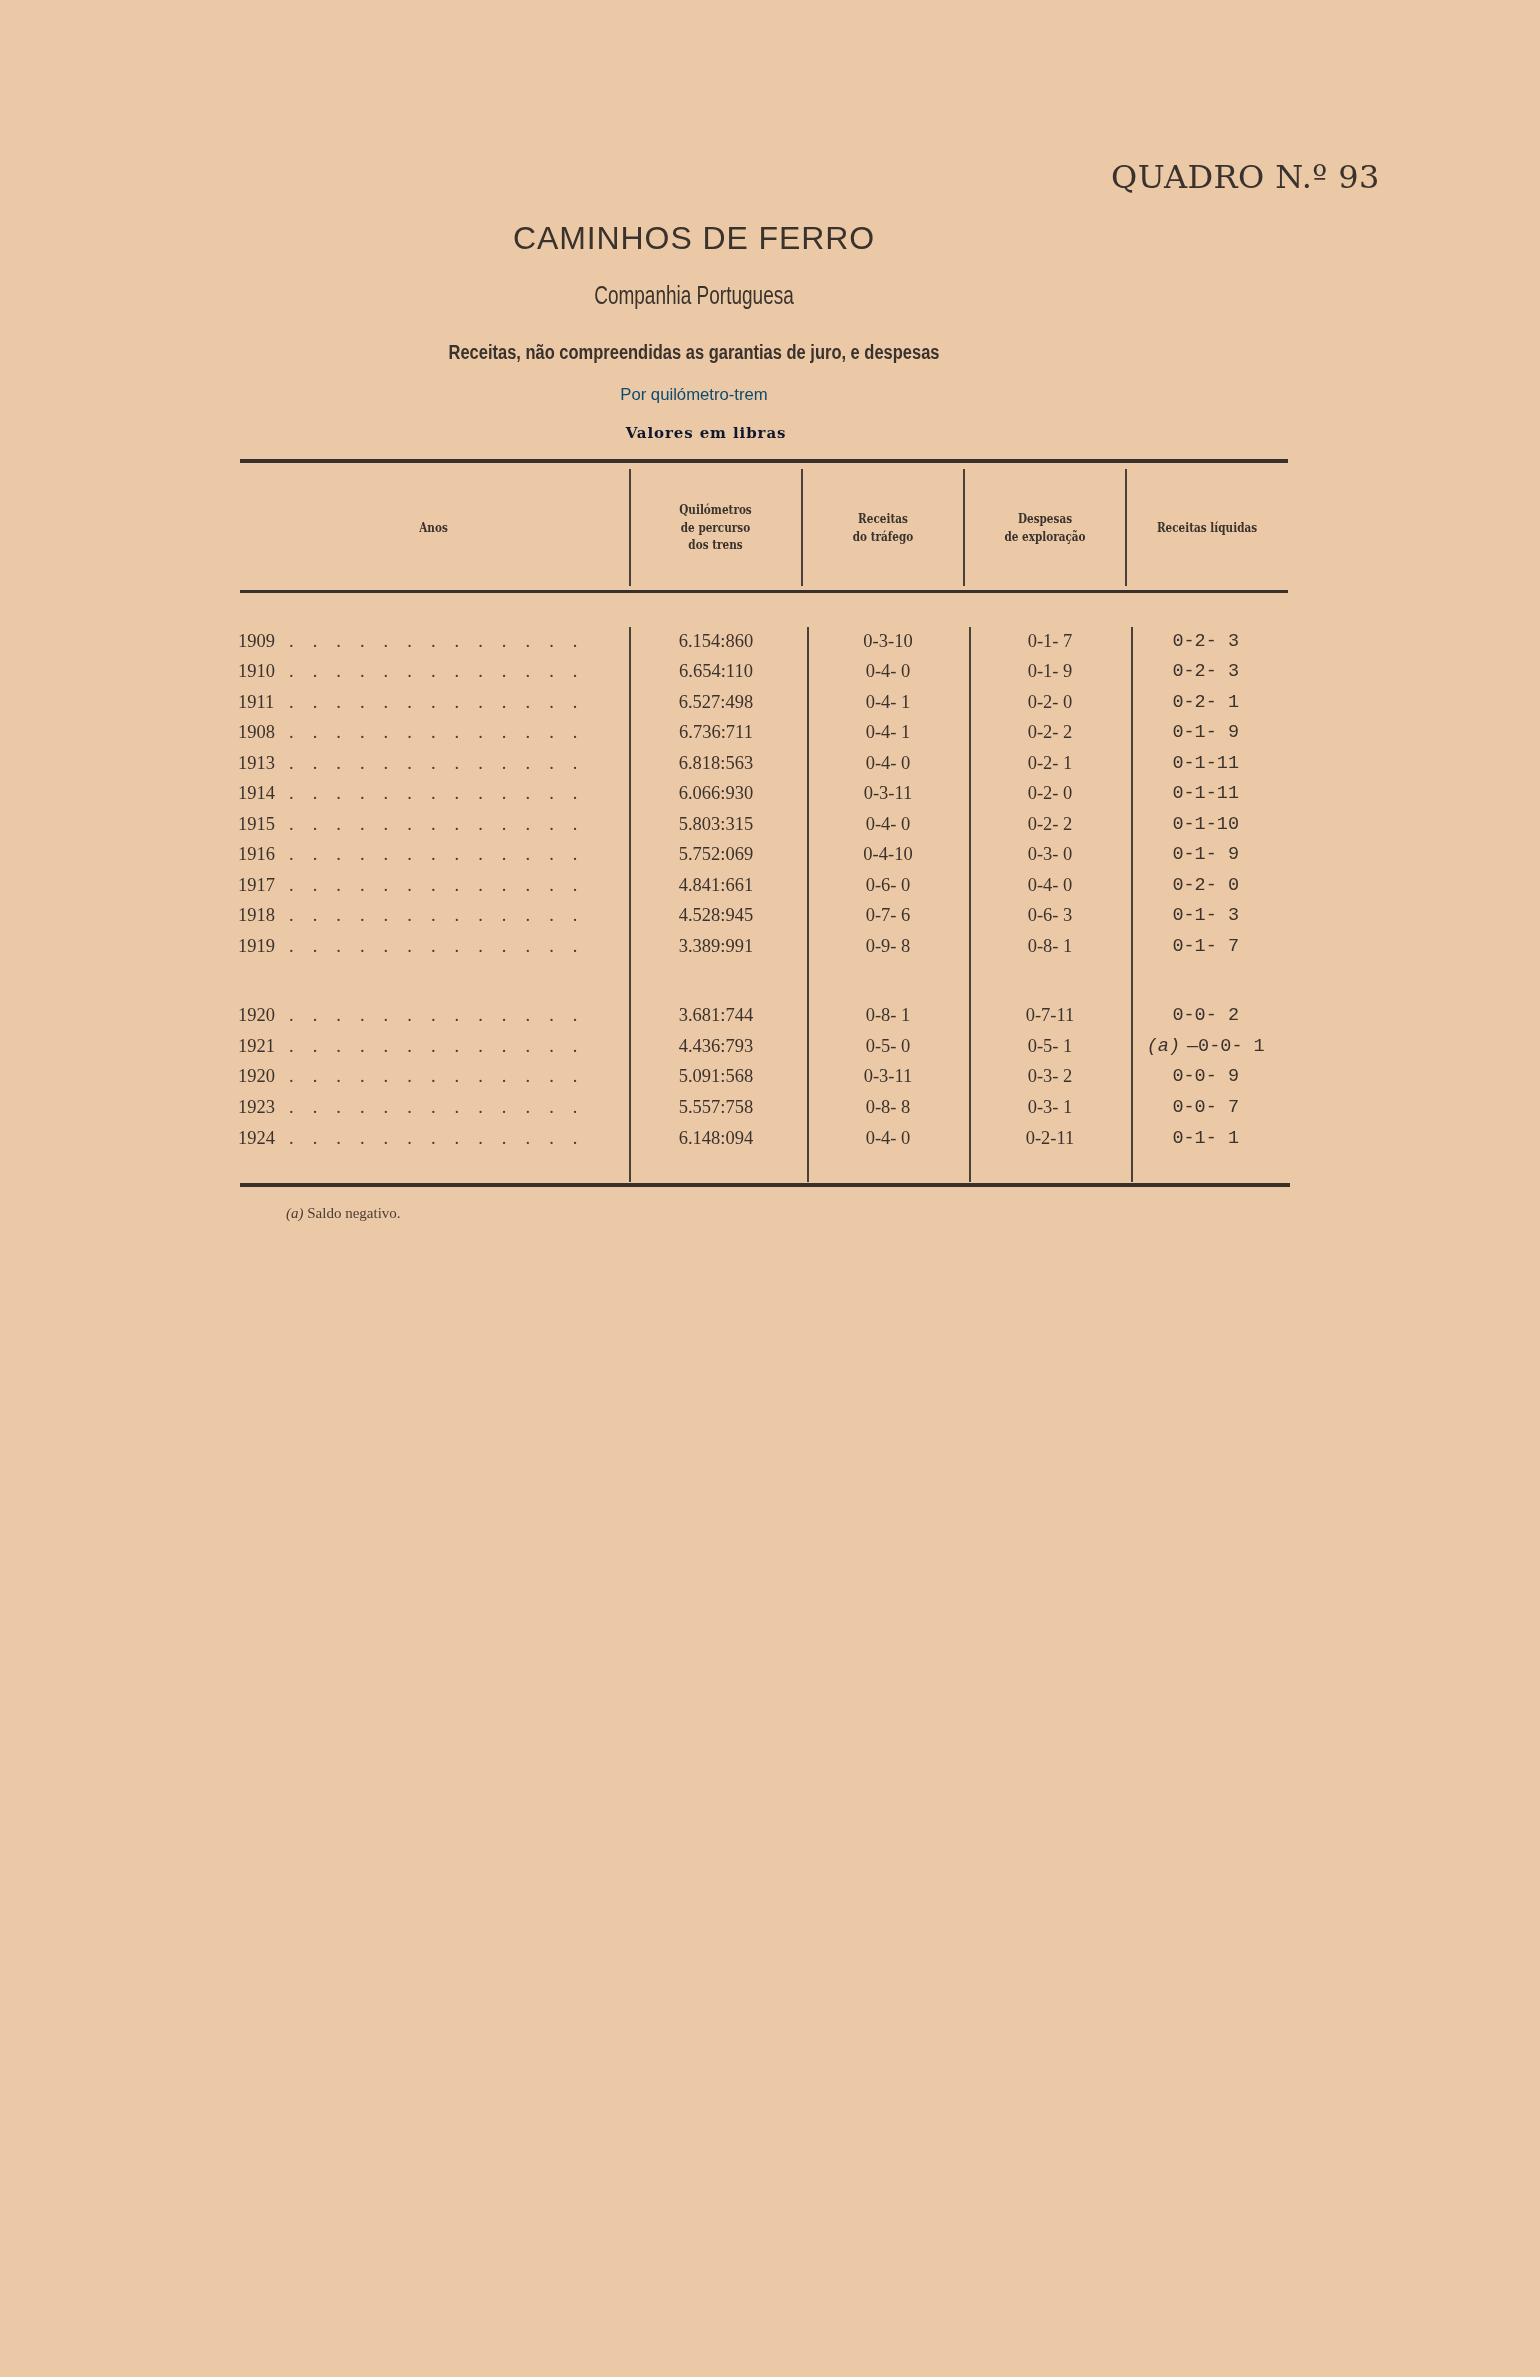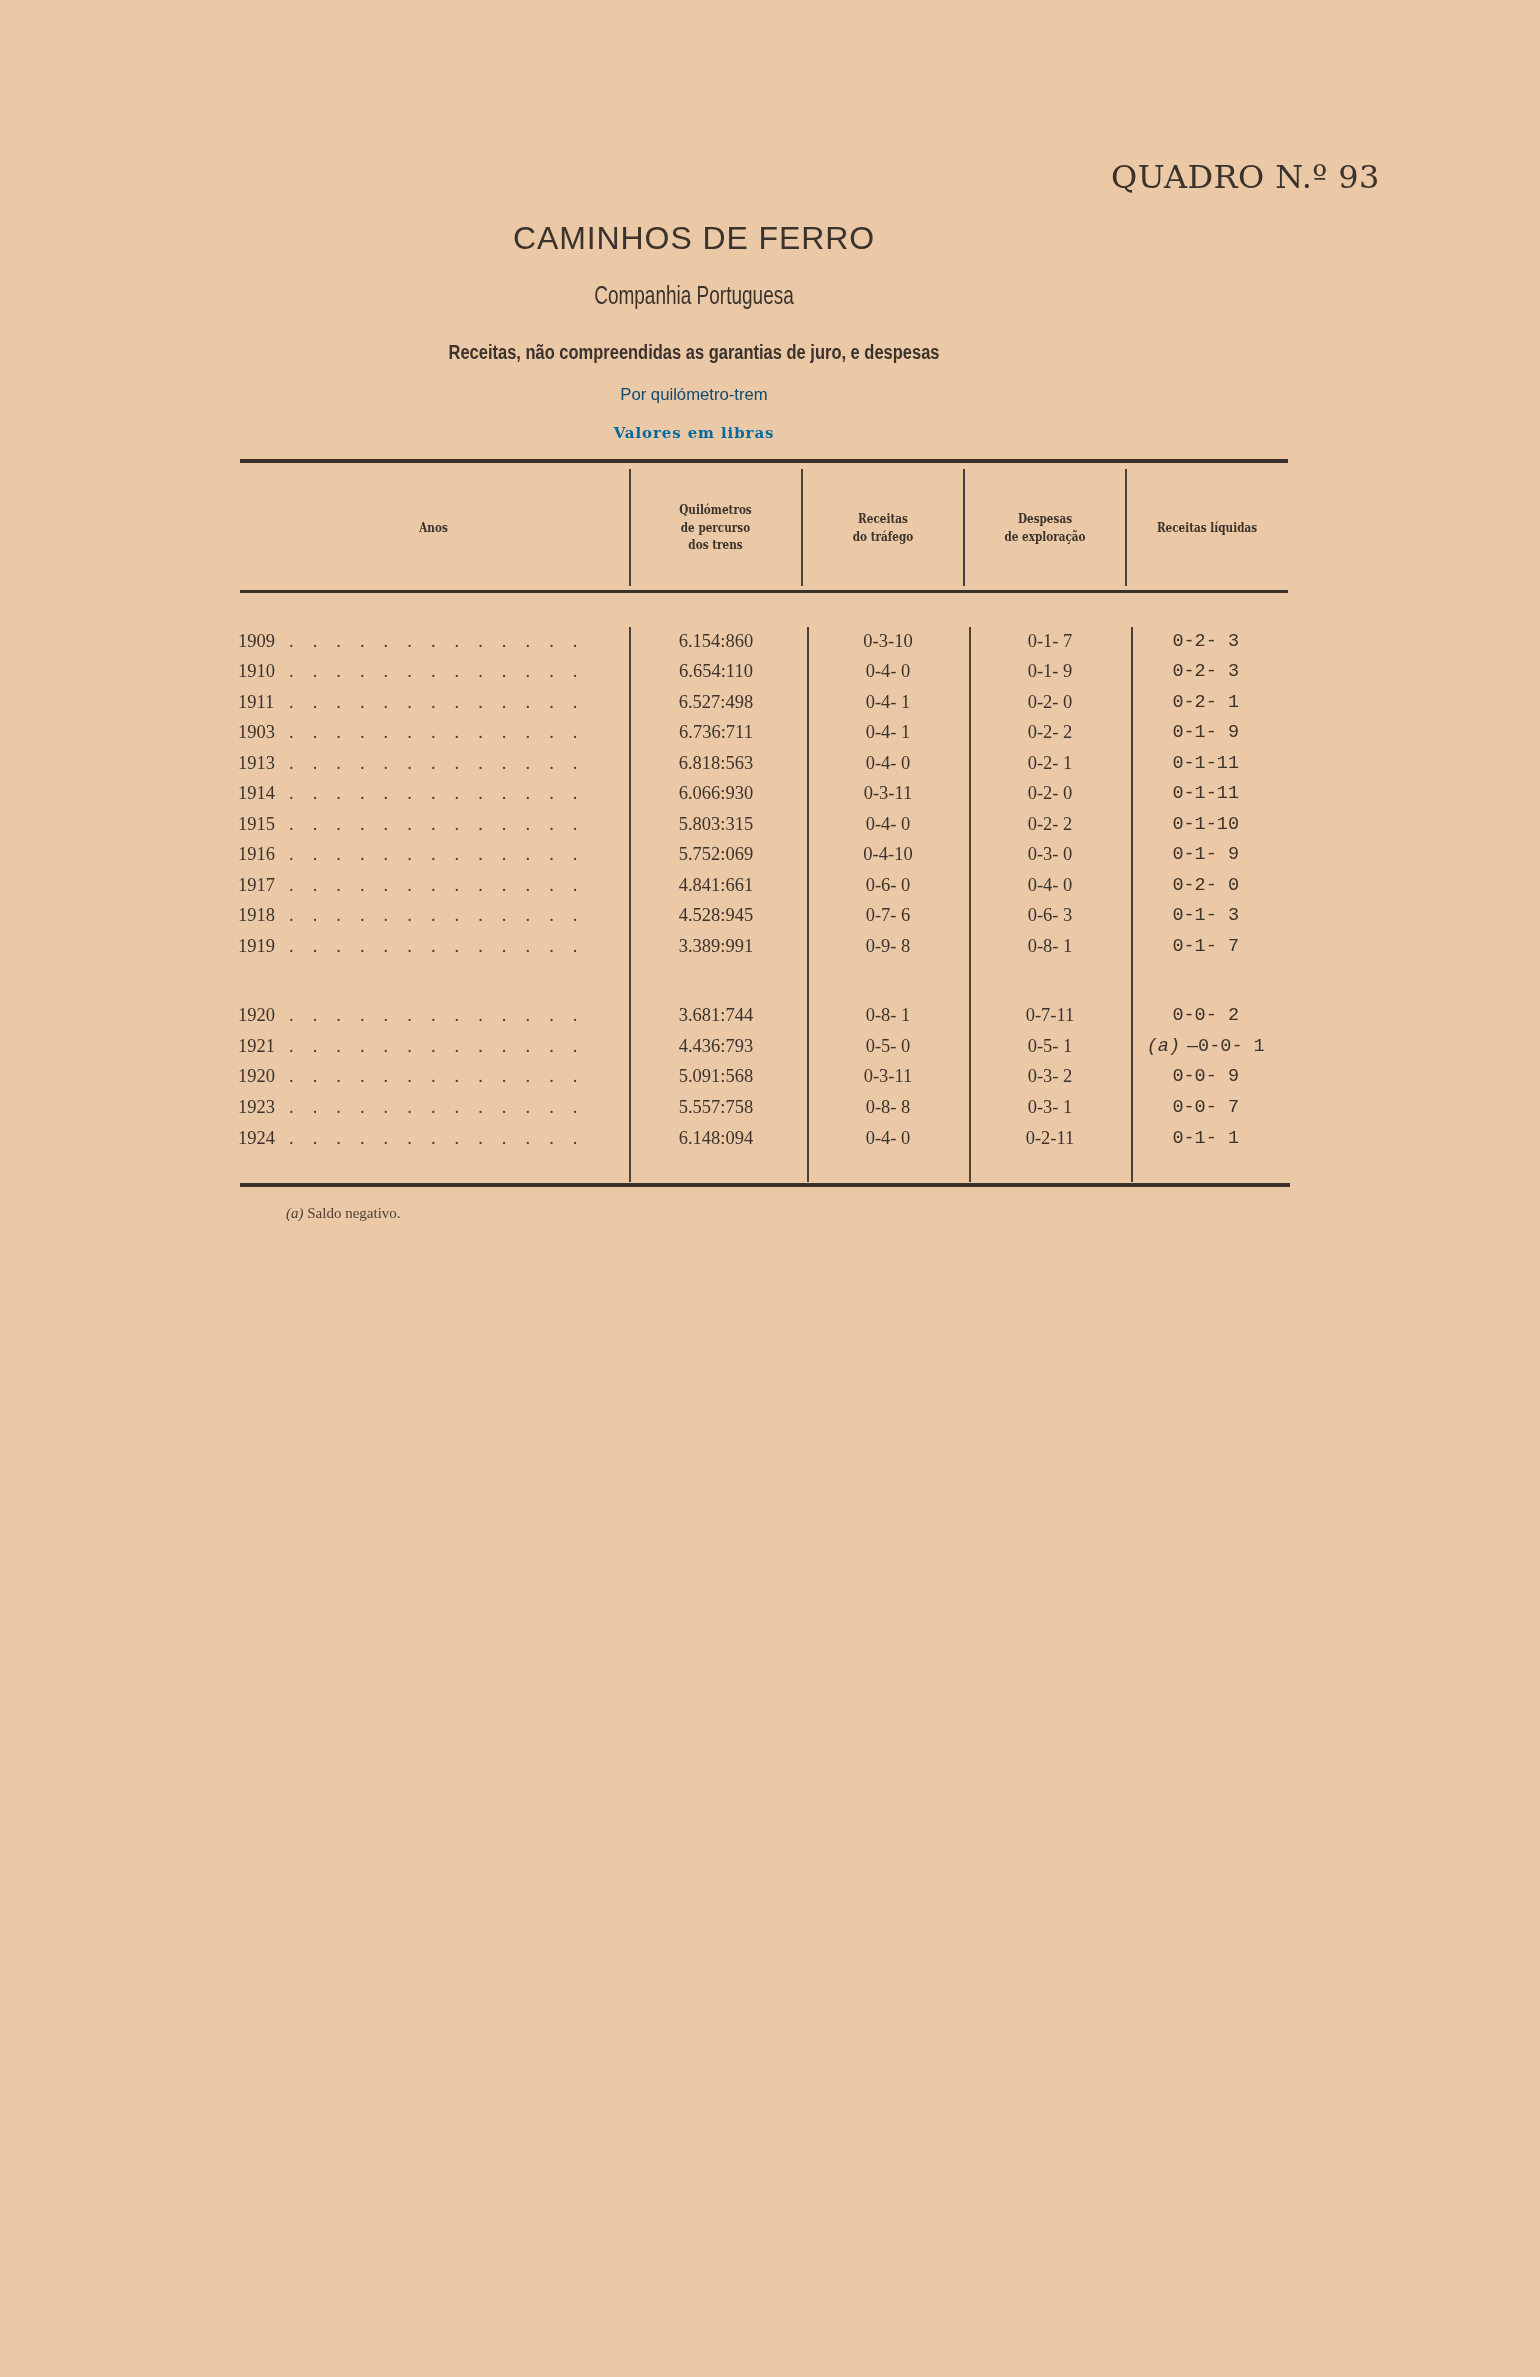--- a/index.html
+++ b/index.html
@@ -33,23 +33,23 @@
       font-family: "Liberation Sans", sans-serif; font-weight: bold;
       font-size: 19.4px; transform: scaleX(0.85); transform-origin: 694px 0;
       color: #3a322c;
     }
     .unit1 {
       left: 0; width: 1388px; text-align: center; top: 385px;
       font-family: "Liberation Sans", sans-serif;
       font-size: 16.7px; color: #0c4a6e;
     }
     .unit2 {
-      left: 0; width: 1388px; text-align: center; top: 424px;
+      left: 12px; width: 1388px; text-align: center; top: 424px;
       font-family: "DejaVu Serif", serif; font-weight: bold;
-      font-size: 15px; letter-spacing: 0.9px; color: #0369a1;
+      font-size: 15px; letter-spacing: 0.9px; color: #0f172a;
     }
     .rule { background: #3a302a; }
     .vline { background: #4a403a; width: 1.8px; }
     .hdr {
       font-family: "DejaVu Serif", serif; font-weight: bold;
       font-size: 12.3px; line-height: 17.6px; text-align: center;
       color: #3a322c;
       display: flex; align-items: center; justify-content: center;
       transform: scaleX(0.85);
     }
@@ -135,21 +135,21 @@
     </div>
     <div class="row" style="top: 688px;">
       <span class="c-year">1911</span>
       <span class="c-dots">. . . . . . . . . . . . . . . . . . . .</span>
       <span class="c-km">6.527:498</span>
       <span class="c-rec">0-4- 1</span>
       <span class="c-desp">0-2- 0</span>
       <span class="c-liq"><span style="position: static;">0-2- 1</span></span>
     </div>
     <div class="row" style="top: 718px;">
-      <span class="c-year">1903</span>
+      <span class="c-year">1908</span>
       <span class="c-dots">. . . . . . . . . . . . . . . . . . . .</span>
       <span class="c-km">6.736:711</span>
       <span class="c-rec">0-4- 1</span>
       <span class="c-desp">0-2- 2</span>
       <span class="c-liq"><span style="position: static;">0-1- 9</span></span>
     </div>
     <div class="row" style="top: 749px;">
       <span class="c-year">1913</span>
       <span class="c-dots">. . . . . . . . . . . . . . . . . . . .</span>
       <span class="c-km">6.818:563</span>

